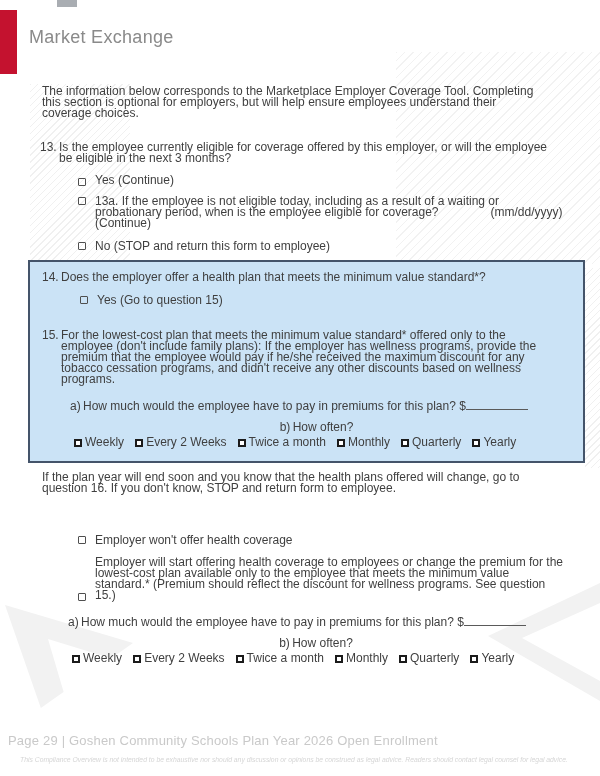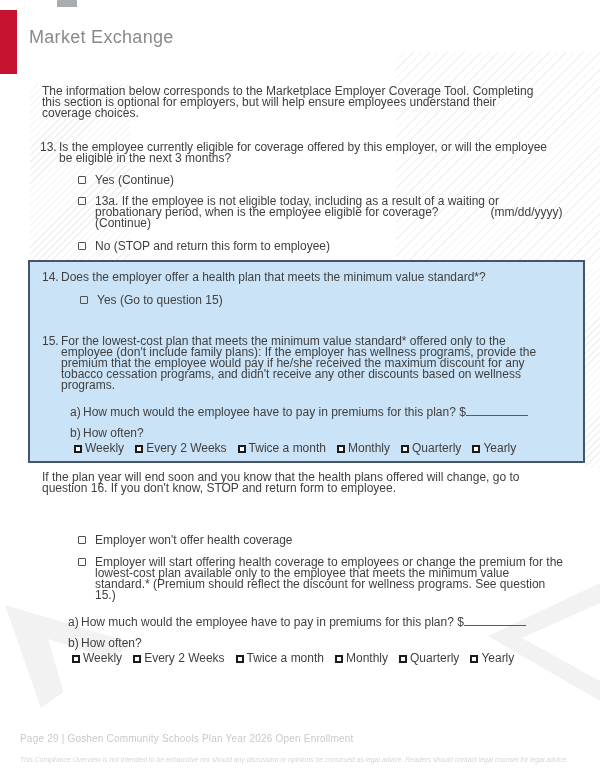--- a/index.html
+++ b/index.html
@@ -40,21 +40,21 @@
   .q13 { top:142px; }
   .q16 { top:523px; }
   .q-row { display:flex; }
   .q-num { width:19px; flex:none; }
   .q-text { flex:1; max-width:497px; }
 
   .opt-row { display:flex; align-items:flex-start; margin-left:38px; }
   .opt-row .checkbox { flex:none; width:8px; height:8px; border:1px solid #4f4f4f;
     border-radius:1px; margin-top:1px; margin-right:9px; background:transparent; }
   .opt-text { flex:1; }
-  .mt10 { margin-top:10px; } .mt11 { margin-top:11px; } .mt12 { margin-top:12px; } .mt16 { margin-top:16px; } .mt30 { margin-top:30px; }
+  .mt10 { margin-top:10px;justify-content:center; } .mt11 { margin-top:11px;align-items:flex-end; } .mt12 { margin-top:12px; } .mt16 { margin-top:16px; } .mt30 { margin-top:24px; }
 
   .sub-row { display:flex; margin-left:28px; }
   .sub-num { width:13px; flex:none; }
   .blank { display:inline-block; width:62px; border-bottom:1px solid #5a5a5a; height:8px;
     vertical-align:baseline; }
   .spacer { display:inline-block; width:52px; }
 
   .freq-row { display:flex; gap:11px; margin-left:32px; margin-top:4px; align-items:center; }
   .freq-item { display:flex; align-items:center; }
   .freq-box { flex:none; width:8px; height:8px; border:2px solid #1b1b1b; background:#fff;
@@ -62,21 +62,21 @@
 
   
   .highlight-box { position:absolute; left:28px; top:260px; width:557px; height:203px;
     background:#CBE3F6; border:2px solid #44546A; padding:10px 20px 8px 12px; }
   .highlight-box .opt-row .checkbox { background:transparent; }
   .highlight-box .freq-box { background:#fff; }
 
   .note { position:absolute; left:42px; top:472px; width:508px; }
 
   
-  .footer-line { position:absolute; left:20px; top:733px; font-size:10px; color:#c9c9c9;
+  .footer-line { position:absolute; left:8px; top:733px; font-size:13px; color:#c9c9c9;
     letter-spacing:0.2px; }
   .disclaimer { position:absolute; left:20px; top:756px; font-size:6.8px; color:#d5d5d5;
     font-style:italic; width:560px; }
 </style>
 </head>
 <body>
 
 <div class="page">
 
   <div class="deco top-artifact"></div>

